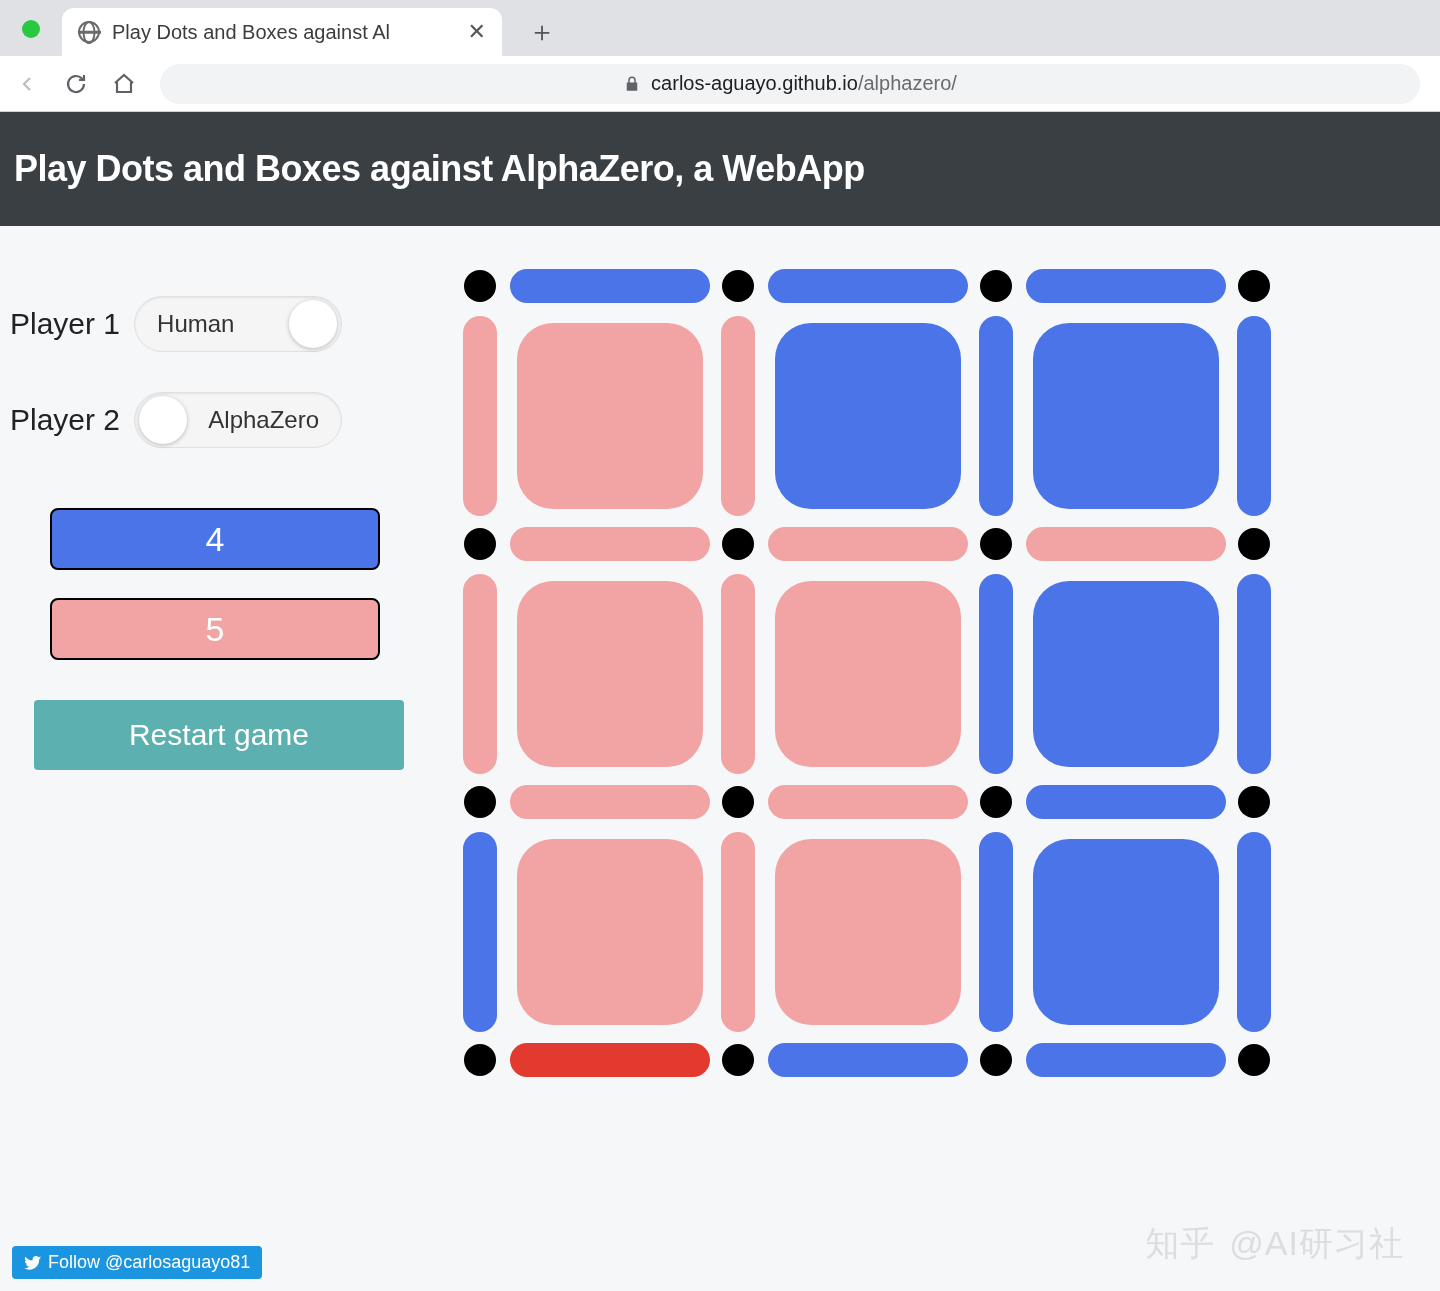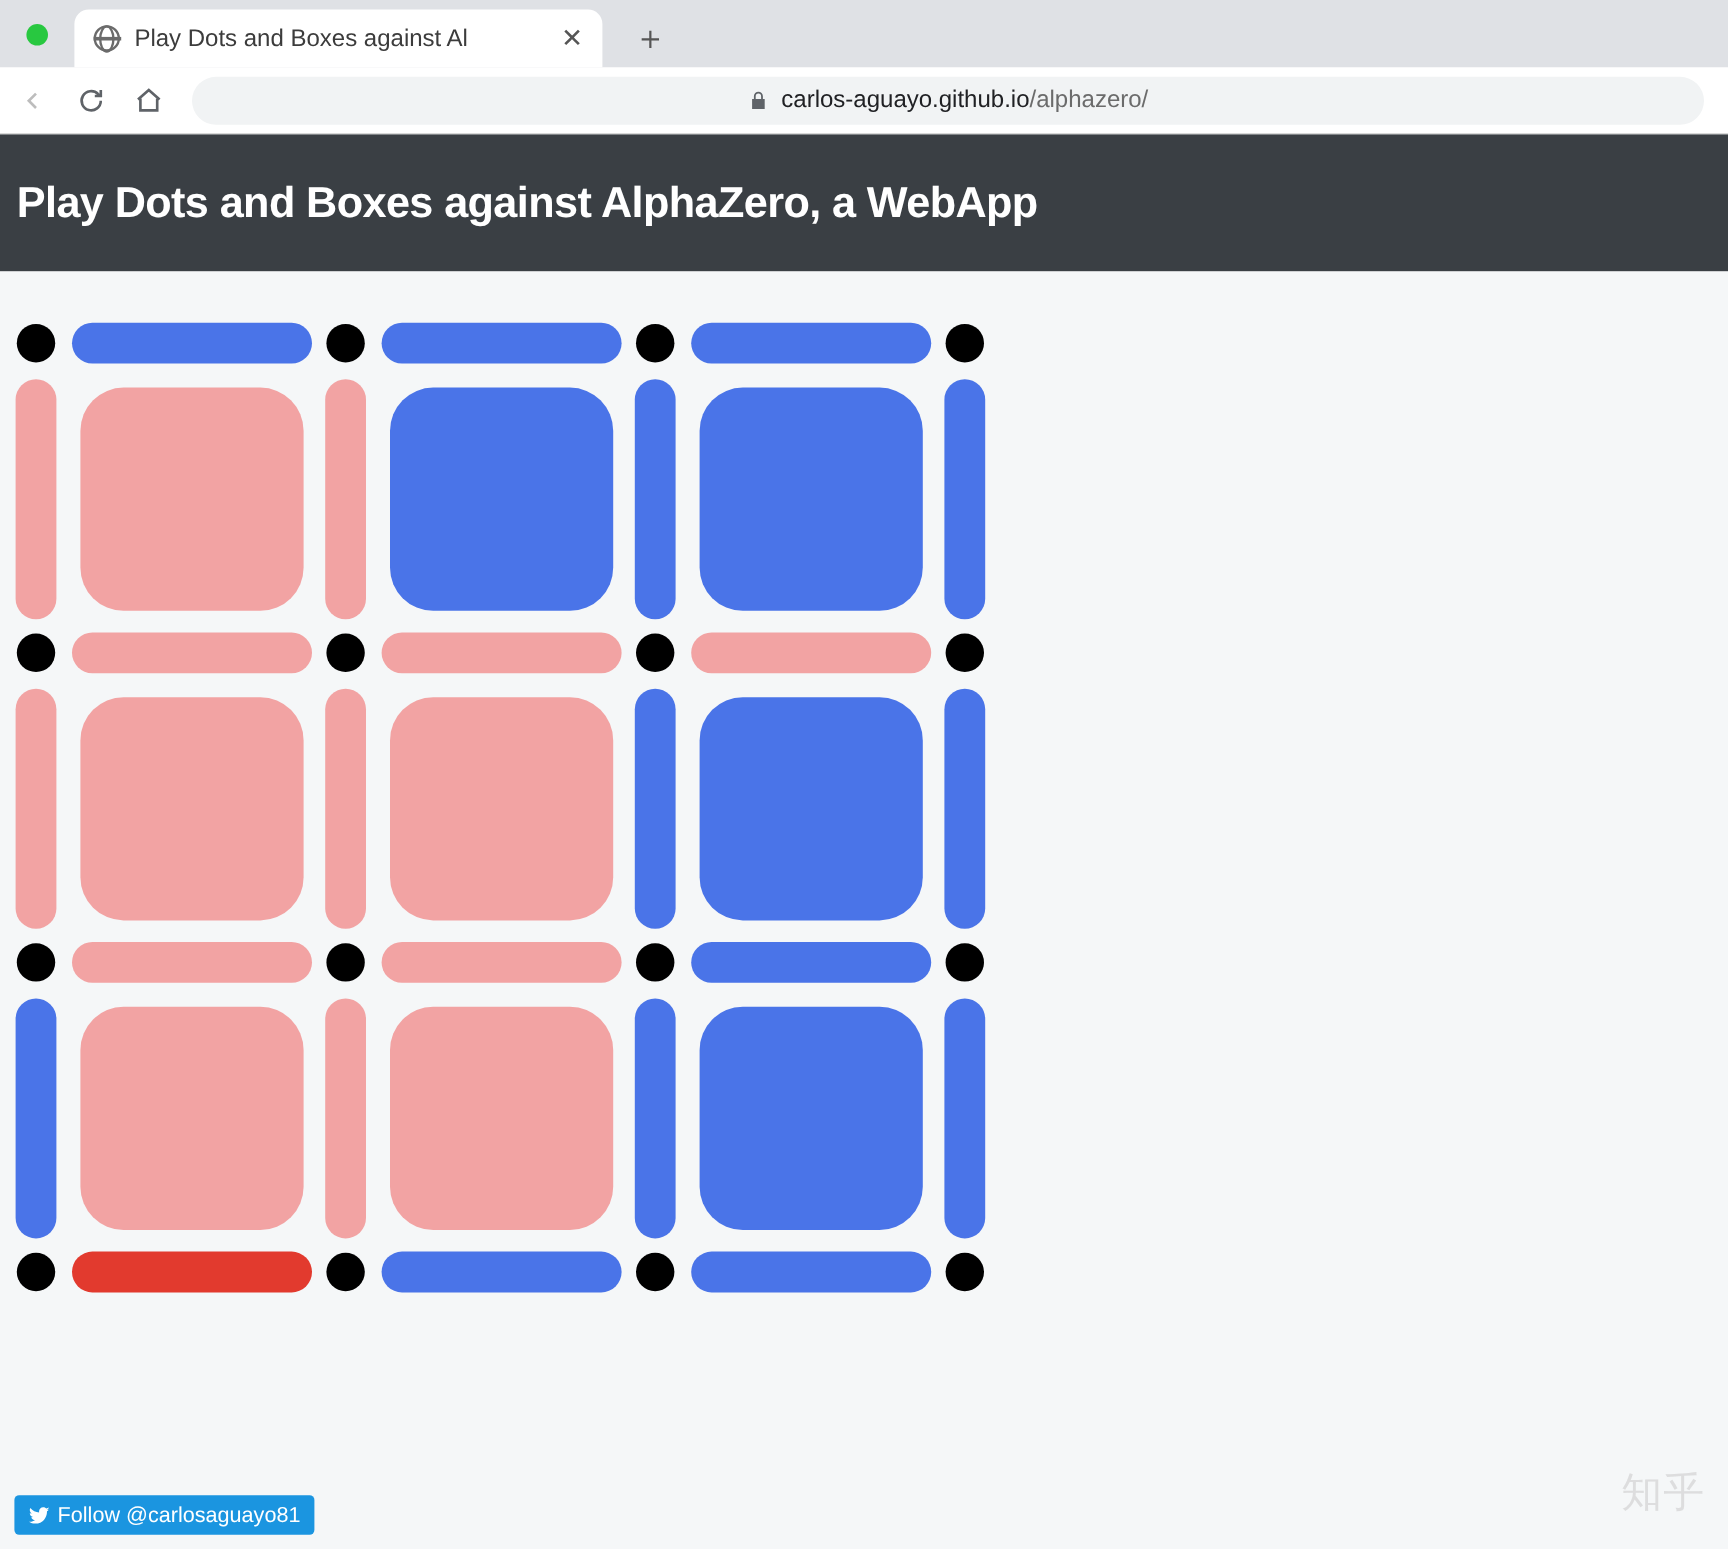--- a/index.html
+++ b/index.html
@@ -59,21 +59,21 @@
   .edge.v { width: 34px; height: 200px; transform: translateX(-50%); }
   .box  { position: absolute; border-radius: 36px; width: 186px; height: 186px; }
   .c-blue  { background: #4a74e8; }
   .c-pink  { background: #f2a3a3; }
   .c-red   { background: #e23a2e; }
 
   
   .twitter-follow { position: absolute; left: 12px; bottom: 12px; background: #1b95e0; color: #fff; font-size: 18px; padding: 6px 12px; border-radius: 4px; display: flex; align-items: center; gap: 6px; cursor: pointer; }
   .twitter-follow svg { width: 18px; height: 18px; fill: #fff; }
 
-  .watermark { position: absolute; right: 19px; bottom: 24px; font-size: 34px; color: rgba(200,200,200,0.55); font-weight: 500; letter-spacing: 1px; display: flex; align-items: flex-end; gap: 14px; pointer-events: none; }
+  .watermark { position: absolute; right: 36px; bottom: 24px; font-size: 34px; color: rgba(200,200,200,0.55); font-weight: 500; letter-spacing: 1px; display: flex; align-items: flex-end; gap: 14px; pointer-events: none; }
   .watermark .zh { font-family: "PingFang SC", "Microsoft YaHei", sans-serif; }
 </style>
 </head>
 <body>
 
 <div class="chrome-tabs">
   <div class="traffic-light"></div>
   <div class="tab">
     <span class="favicon"></span>
     <span class="tab-title">Play Dots and Boxes against Al</span>
@@ -111,20 +111,43 @@
 </div>
 
 <div class="page">
 
   <div class="page-header">
     <h1>Play Dots and Boxes against AlphaZero, a WebApp</h1>
   </div>
 
   <div class="content">
 
+    <div class="sidebar">
+      <div class="player-row">
+        <span class="player-label">Player 1</span>
+        <div id="toggle1" class="toggle right">
+          <span class="toggle-text">Human</span>
+          <span class="toggle-knob"></span>
+        </div>
+      </div>
+      <div class="player-row">
+        <span class="player-label">Player 2</span>
+        <div id="toggle2" class="toggle left">
+          <span class="toggle-text">AlphaZero</span>
+          <span class="toggle-knob"></span>
+        </div>
+      </div>
+
+      <div class="scores">
+        <div class="score blue">4</div>
+        <div class="score pink">5</div>
+      </div>
+
+      <button class="restart">Restart game</button>
+    </div>
 
     <div class="board" id="board">
         <div class="box c-pink" style="left: 57px; top: 57px;"></div>
         <div class="box c-blue" style="left: 315px; top: 57px;"></div>
         <div class="box c-blue" style="left: 573px; top: 57px;"></div>
         <div class="box c-pink" style="left: 57px; top: 315px;"></div>
         <div class="box c-pink" style="left: 315px; top: 315px;"></div>
         <div class="box c-blue" style="left: 573px; top: 315px;"></div>
         <div class="box c-pink" style="left: 57px; top: 573px;"></div>
         <div class="box c-pink" style="left: 315px; top: 573px;"></div>
@@ -174,15 +197,16 @@
 
   <div class="twitter-follow">
     <svg viewBox="0 0 24 24">
         <path d="M23 4.9c-.8.4-1.7.6-2.6.8.9-.6 1.7-1.5 2-2.6-.9.5-1.9.9-3 1.1C18.5 3.3 17.3 2.8 16 2.8c-2.5 0-4.6 2.1-4.6 4.6 0 .4 0 .7.1 1.1C7.7 8.3 4.1 6.4 1.7 3.5c-.4.7-.6 1.5-.6 2.3 0 1.6.8 3 2.1 3.8-.8 0-1.5-.2-2.1-.6v.1c0 2.2 1.6 4.1 3.7 4.5-.4.1-.8.2-1.2.2-.3 0-.6 0-.9-.1.6 1.8 2.3 3.2 4.3 3.2-1.6 1.2-3.6 2-5.7 2-.4 0-.7 0-1.1-.1 2 1.3 4.4 2.1 7 2.1 8.4 0 13-7 13-13v-.6c.9-.6 1.7-1.5 2.3-2.4z"></path>
       </svg>
     <span>Follow @carlosaguayo81</span>
   </div>
 
   <div class="watermark">
     <span class="zh">知乎</span>
+    <span class="zh">@AI研习社</span>
   </div>
 
 </div>
 
 </body></html>

